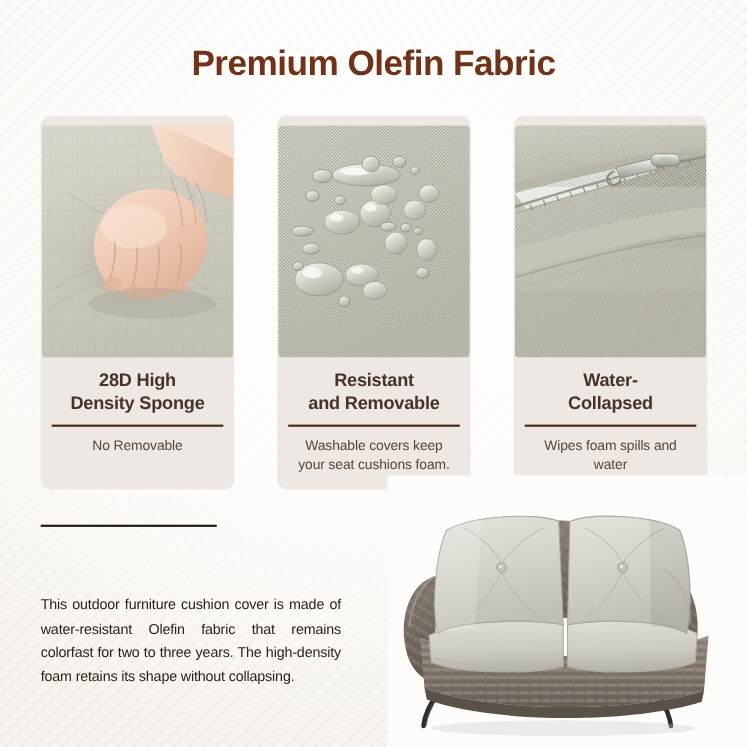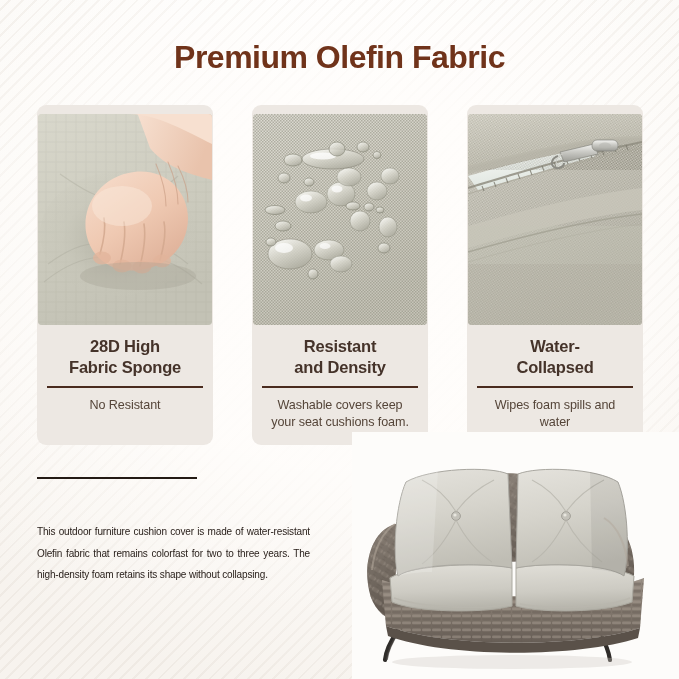--- a/index.html
+++ b/index.html
@@ -114,23 +114,23 @@
     position: absolute;
     left: 37px;
     top: 477px;
     width: 160px;
     height: 2px;
     background: #231A14;
   }
   .blurb {
     position: absolute;
     left: 37px;
-    top: 521px;
+    top: 539px;
     width: 273px;
-    font-size: 10px;
+    font-size: 13px;
     line-height: 21.5px;
     color: #2A211C;
     text-align: justify;
     letter-spacing: -0.15px;
   }
 
   
   .sofa {
     position: absolute;
     left: 352px;
@@ -214,24 +214,24 @@
             <ellipse cx="124" cy="147" rx="9" ry="6.5"></ellipse>
           </g>
 
           <ellipse cx="84" cy="92" rx="30" ry="20" fill="#FBEADE" opacity="0.45"></ellipse>
 
           <ellipse cx="100" cy="162" rx="58" ry="14" fill="#9E9D8F" opacity="0.30"></ellipse>
         </svg>
       </div>
       <div class="card-title">
         <span>28D High</span><br>
-        <span>Fabric Sponge</span>
+        <span>Density Sponge</span>
       </div>
       <div class="card-rule"></div>
-      <div class="card-sub">No Resistant</div>
+      <div class="card-sub">No Removable</div>
     </div>
 
     <div class="card">
       <div class="card-photo">
         <svg viewBox="0 0 174 211" preserveAspectRatio="xMidYMid slice" aria-hidden="true">
           <defs>
             <linearGradient id="c2bg" x1="0" y1="0" x2="0.4" y2="1">
               <stop offset="0%" stop-color="#DCDBD2"></stop>
               <stop offset="50%" stop-color="#D2D1C6"></stop>
               <stop offset="100%" stop-color="#C6C5B9"></stop>
@@ -316,21 +316,21 @@
               <ellipse cx="127" cy="96" rx="4" ry="3"></ellipse>
               <ellipse cx="131" cy="134" rx="6" ry="5"></ellipse>
               <ellipse cx="18" cy="128" rx="5" ry="4"></ellipse>
               <ellipse cx="60" cy="160" rx="5" ry="5"></ellipse>
             </g>
           </g>
         </svg>
       </div>
       <div class="card-title">
         <span>Resistant</span><br>
-        <span>and Density</span>
+        <span>and Removable</span>
       </div>
       <div class="card-rule"></div>
       <div class="card-sub">Washable covers keep your seat cushions foam.</div>
     </div>
 
     <div class="card">
       <div class="card-photo">
         <svg viewBox="0 0 174 211" preserveAspectRatio="xMidYMid slice" aria-hidden="true">
           <defs>
             <linearGradient id="c3bg" x1="0" y1="0" x2="0.5" y2="1">

